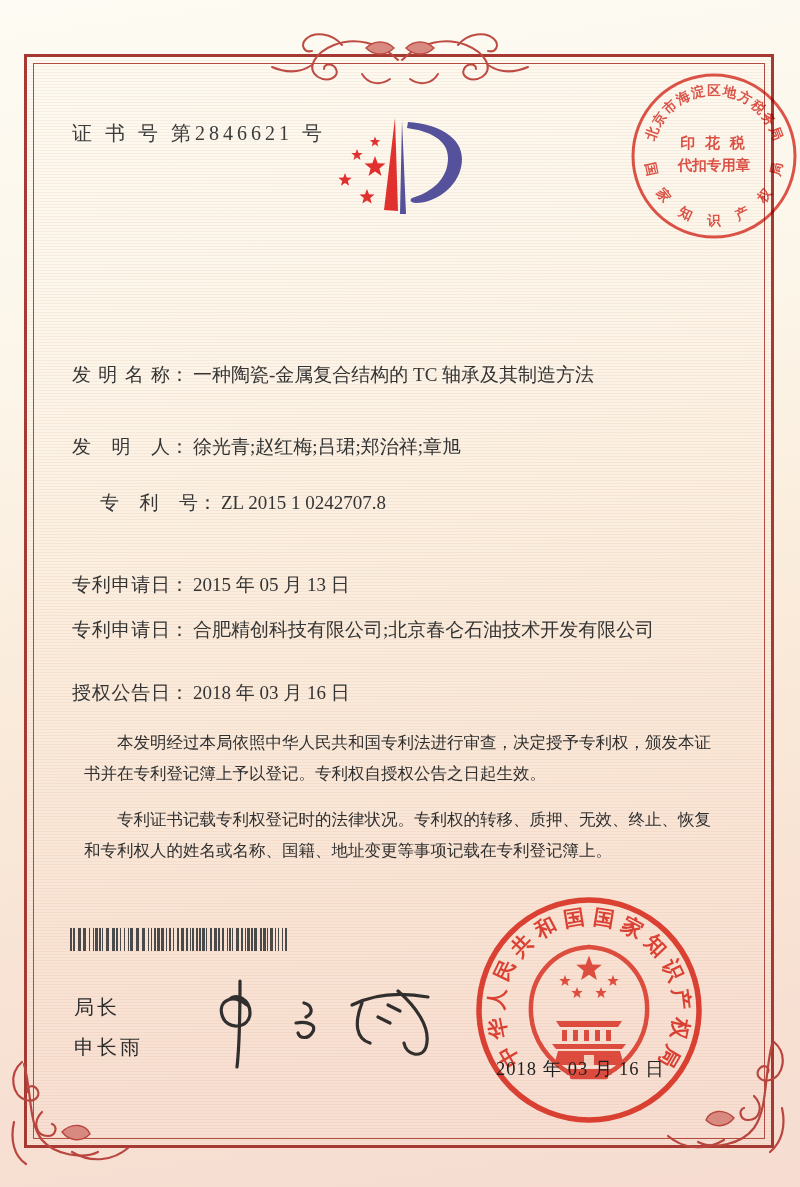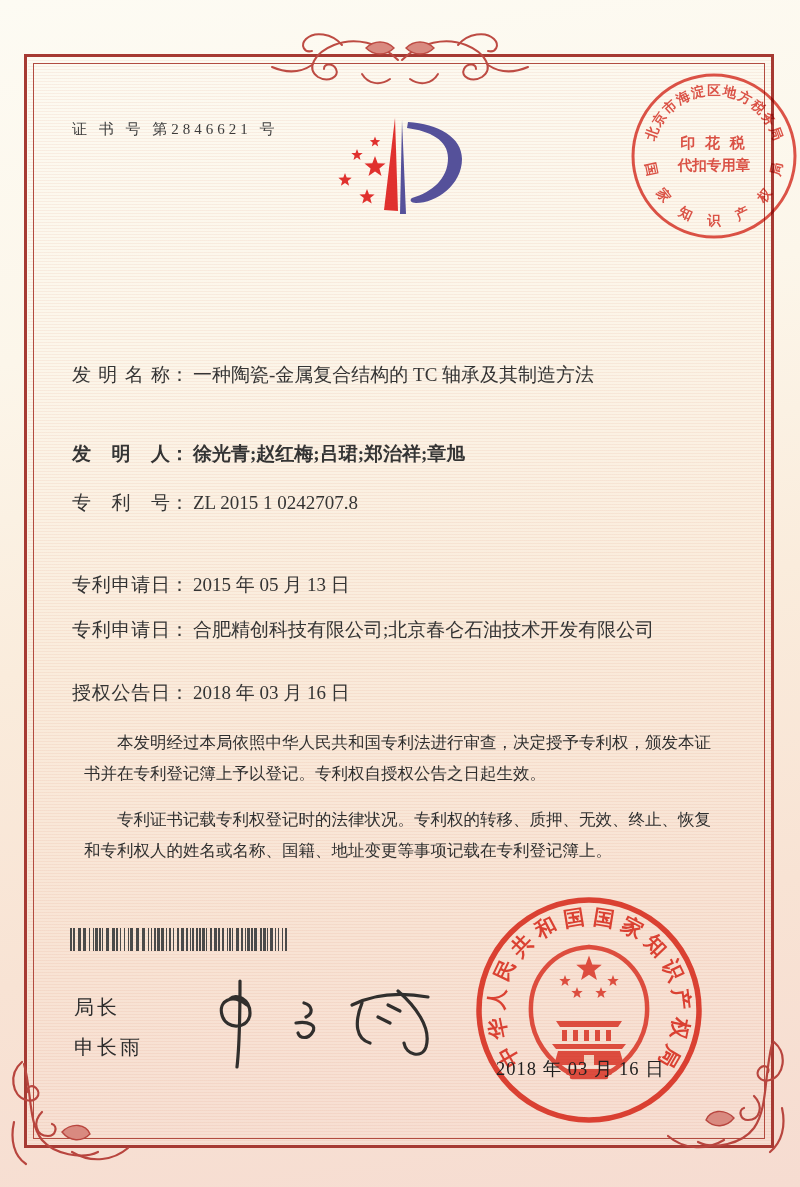--- a/index.html
+++ b/index.html
@@ -8,21 +8,21 @@
     background:linear-gradient(172deg,#fdfbf3 0%,#fcf6ea 28%,#faecdc 52%,#f8e3d4 76%,#f6dcd1 100%);
     font-family:"Liberation Serif","DejaVu Serif",serif;color:#333;
   }
   .abs{position:absolute;}
   .texture{
     left:28px;top:58px;width:744px;height:1086px;z-index:1;
     background:repeating-linear-gradient(0deg,rgba(214,128,100,0.10) 0 1px,rgba(255,255,255,0) 1px 3px);
   }
   .frame-outer{left:24px;top:54px;width:744px;height:1088px;border:3px solid #a63a33;z-index:2;}
   .frame-inner{left:33px;top:63px;width:730px;height:1074px;border:1px solid #b24b40;z-index:2;}
-  .cert-number{left:72px;top:120px;font-size:15px;letter-spacing:4px;color:#3c3c3c;z-index:5;}
+  .cert-number{left:72px;top:120px;font-size:20px;letter-spacing:4px;color:#3c3c3c;z-index:5;}
   .title{left:0;top:248px;width:800px;text-align:center;font-size:43px;font-weight:600;
          letter-spacing:10px;color:#2e2e2e;z-index:5;}
   .fields{left:72px;top:362px;width:664px;z-index:5;}
   .field-row{position:absolute;left:0;width:664px;white-space:nowrap;font-size:19px;color:#343434;}
   .field-label{display:inline-block;width:98px;text-align:justify;text-align-last:justify;vertical-align:bottom;}
   .field-colon{display:inline-block;margin-right:4px;}
   .body-text{left:68px;top:712px;width:668px;font-size:16.5px;line-height:30.5px;color:#2f2f2f;z-index:5;}
   .body-text p{margin:16px;text-indent:2em;}
   .barcode{left:70px;top:928px;width:224px;height:23px;z-index:5;font-size:0;}
   .barcode i{display:inline-block;height:23px;background:#4a4a4a;vertical-align:top;}
@@ -123,24 +123,24 @@
     </g>
   </svg>
 
   <div class="abs cert-number">证 书 号 第2846621 号</div>
 
 
   <div class="abs fields">
     <div class="field-row" style="top:0;">
       <span class="field-label">发明名称</span><span class="field-colon">：</span><span>一种陶瓷-金属复合结构的 TC 轴承及其制造方法</span>
     </div>
-    <div class="field-row" style="top:79px;font-weight:bold;">
+    <div class="field-row" style="top:72px;">
       <span class="field-label">发明人</span><span class="field-colon">：</span><span>徐光青;赵红梅;吕珺;郑治祥;章旭</span>
     </div>
-    <div class="field-row" style="top:128px;">
+    <div class="field-row" style="top:128px;margin-left:28px;">
       <span class="field-label">专利号</span><span class="field-colon">：</span><span>ZL 2015 1 0242707.8</span>
     </div>
     <div class="field-row" style="top:210px;">
       <span class="field-label">专利申请日</span><span class="field-colon">：</span><span>2015 年 05 月 13 日</span>
     </div>
     <div class="field-row" style="top:255px;">
       <span class="field-label">专利申请日</span><span class="field-colon">：</span><span>合肥精创科技有限公司;北京春仑石油技术开发有限公司</span>
     </div>
     <div class="field-row" style="top:318px;">
       <span class="field-label">授权公告日</span><span class="field-colon">：</span><span>2018 年 03 月 16 日</span>

